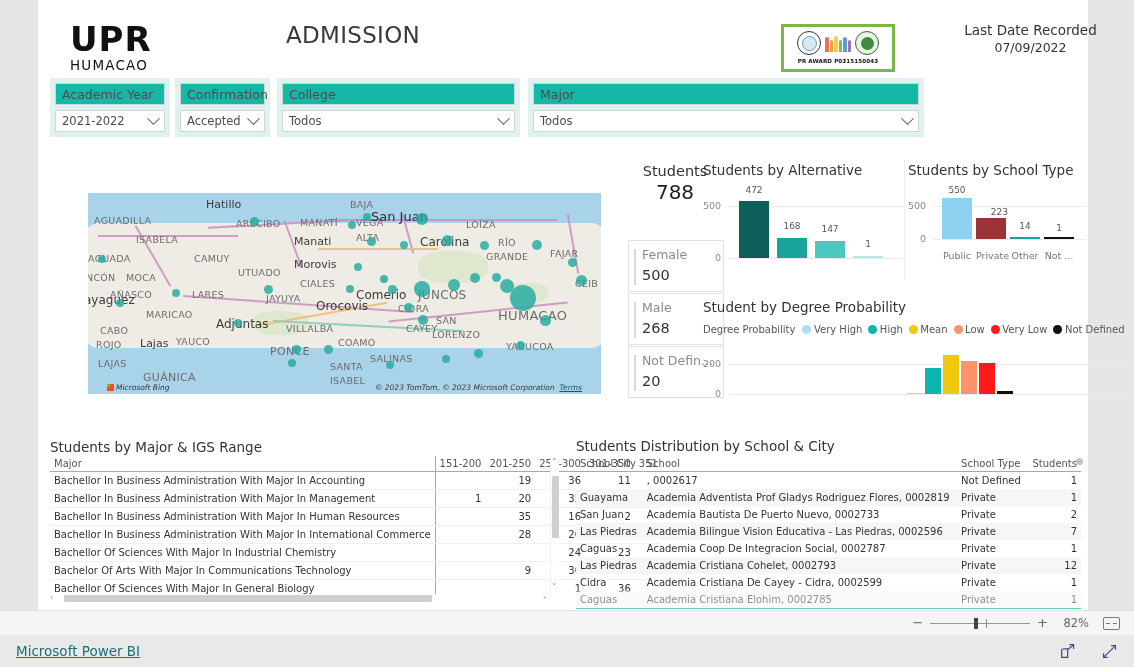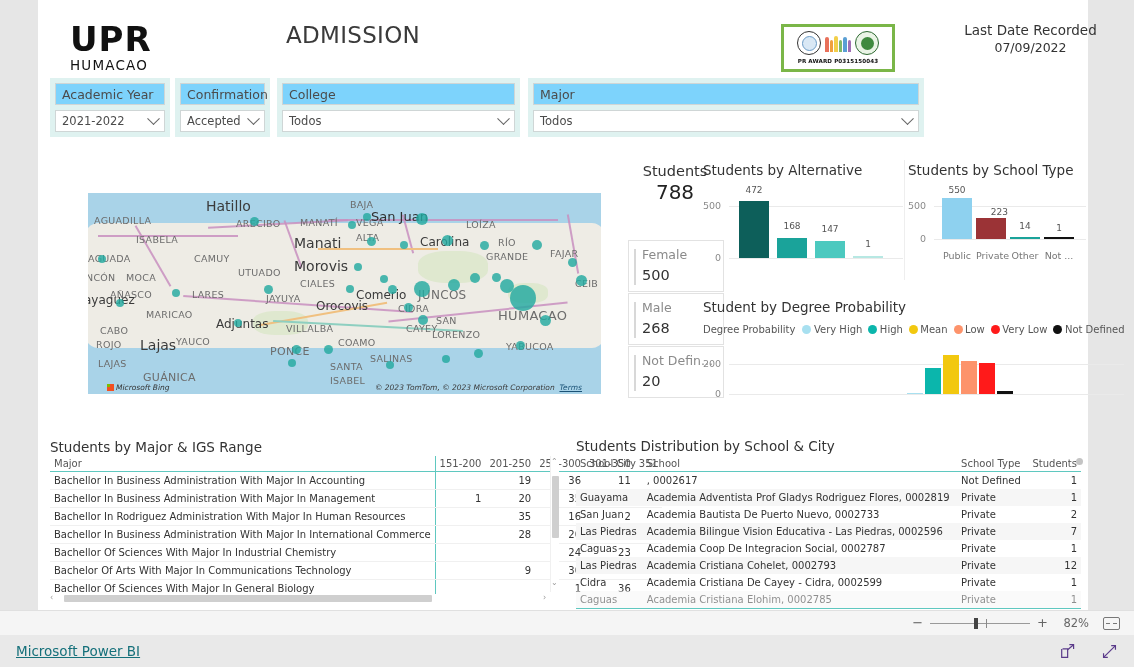--- a/index.html
+++ b/index.html
@@ -55,21 +55,21 @@
 
   .lastdate {
     position: absolute; left: 900px; top: 22px; width: 185px; text-align: center;
   }
   .lastdate .l1 { font-size: 13.5px; color: #333; }
   .lastdate .l2 { font-size: 12.5px; color: #333; margin-top: 2px; }
 
   
   .slicer-wrap { position: absolute; background: #dff2f0; padding: 5px; }
   .slicer-label {
-    background: #7dd3fc; border: 1px solid #cfd6d6; height: 22px;
+    background: #14b8a6; border: 1px solid #cfd6d6; height: 22px;
     font-size: 12.5px; color: #4b4b4b; padding: 3px 6px; line-height: 15px;
   }
   .slicer-drop {
     background: #fff; border: 1px solid #cfd6d6; height: 22px; margin-top: 5px;
     font-size: 11.5px; color: #4b4b4b; padding: 4px 6px; line-height: 14px;
     display: flex; align-items: center; justify-content: space-between;
   }
   .chev { width: 9px; height: 9px; border-right: 1.4px solid #666; border-bottom: 1.4px solid #666;
           transform: rotate(45deg) translate(-2px,-2px); }
 
@@ -85,21 +85,21 @@
   .pr-shape {
     position:absolute; left:-8px; top:30px; width:530px; height:125px;
     background:#eeece5; border-radius: 18px / 30px;
   }
   .pr-green { position:absolute; background:#dfe8cf; border-radius:40%; }
   .road { position: absolute; background: #c88fc0; height: 2px; opacity:.85;}
   .road-o { position: absolute; background: #f0c080; height: 1.6px; }
   .road-g { position: absolute; background: #8ecfc0; height: 2px; }
   .citylbl { position: absolute; color: #6c6c6c; font-size: 9.5px; white-space: nowrap; }
   .citylbl.caps { letter-spacing: .3px; }
-  .citylbl.b { color: #3b3b3b; font-size: 14px; }
+  .citylbl.b { color: #3b3b3b; font-size: 11px; }
   .dot { position: absolute; border-radius: 50%; background: rgba(35,170,160,.82); }
   .bingbar {
     position: absolute; left: 0; bottom: 0; width: 100%; height: 13px;
     display:flex; align-items:center; justify-content:space-between; padding: 0 19px; font-style: italic;
   }
   .bing { font-size: 7.5px; color: #333; display:flex; align-items:center; gap:2px; }
   .bing-sq { width:7px; height:7px; background:#f25022; position:relative; }
   .bing-sq:after{content:"";position:absolute;left:0;top:0;width:3px;height:3px;background:#7fba00;}
   .mapcred { font-size: 7.5px; color: #3b3b3b; }
   .mapcred a { color:#1a5276;text-align:center; }
@@ -500,21 +500,21 @@
           </tr>
           <tr class="row-line">
             <td class="l">Bachellor In Business Administration With Major In Management</td>
             <td class="vdiv">1</td>
             <td>20</td>
             <td>35</td>
             <td>2</td>
             <td></td>
           </tr>
           <tr class="row-line">
-            <td class="l">Bachellor In Rodriguez Administration With Major In Human Resources</td>
+            <td class="l">Bachellor In Business Administration With Major In Human Resources</td>
             <td class="vdiv"></td>
             <td>35</td>
             <td>16</td>
             <td>2</td>
             <td></td>
           </tr>
           <tr class="row-line">
             <td class="l">Bachellor In Business Administration With Major In International Commerce</td>
             <td class="vdiv"></td>
             <td>28</td>

